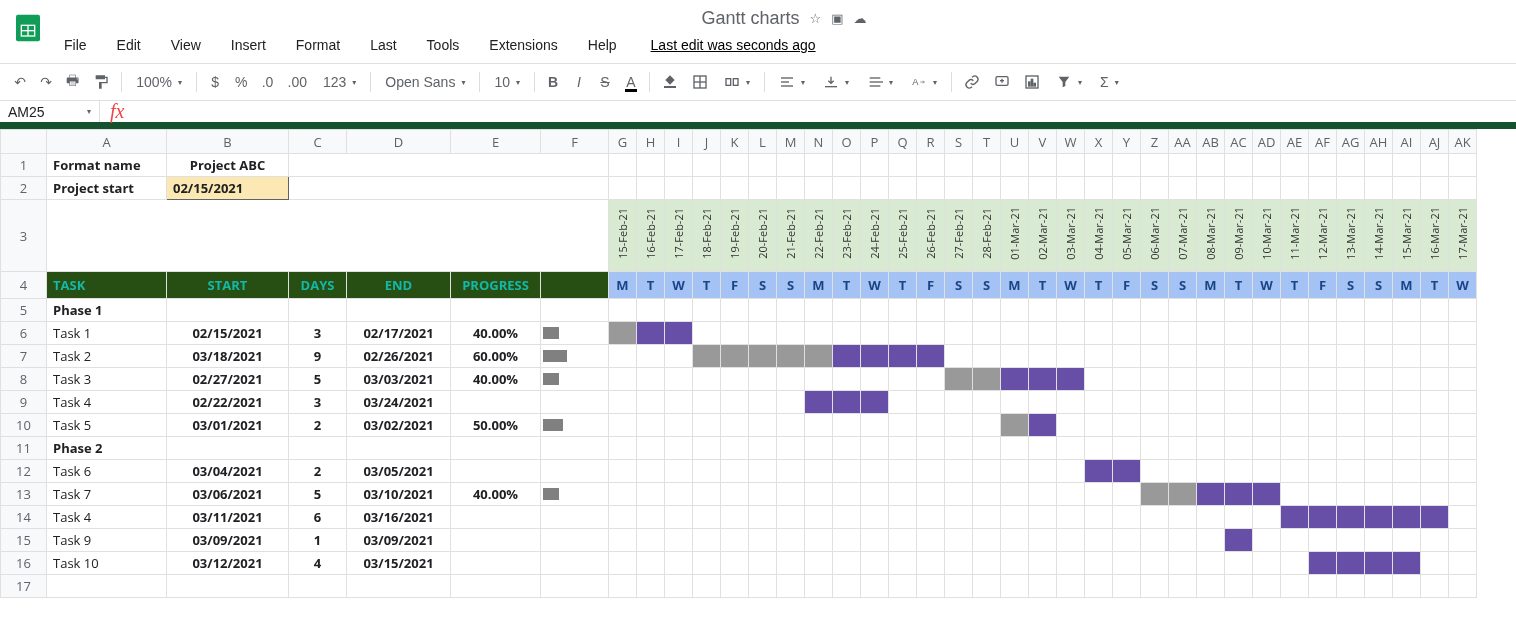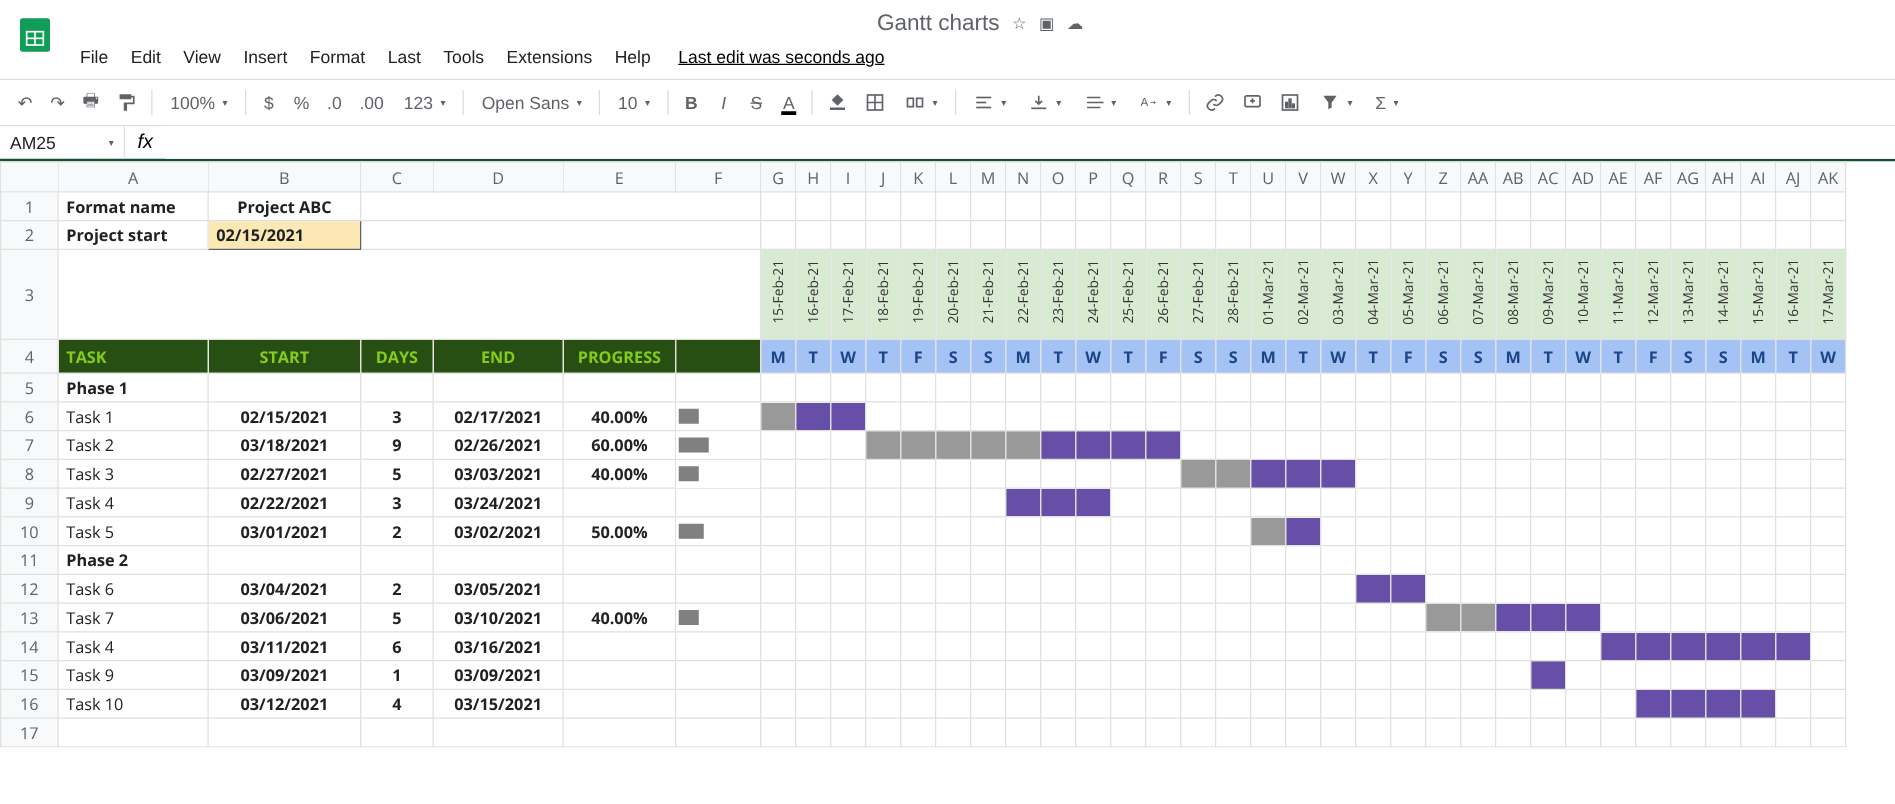--- a/index.html
+++ b/index.html
@@ -7,38 +7,38 @@
   
   
   .header { padding: 8px 8px 0 8px; display: flex; align-items: flex-start; }
   .logo { width: 40px; height: 40px; margin-right: 8px; display:flex; align-items:center; justify-content:center;}
   .logo svg { width: 32px; height: 32px; }
   .title-area { flex: 1; }
   .title-row { display: flex; align-items: center; gap: 10px; padding-left: 4px; justify-content: center; }
   .doc-title { font-size: 18px; color: #5f6368; }
   .title-icons { display: flex; gap: 10px; color: #5f6368; }
   .title-icons span { cursor: pointer; }
-  .menu-bar { display: flex; gap: 2px; padding: 4px 0 6px 0; align-items: center; }
+  .menu-bar { display: flex; gap: 14px; padding: 4px 0 6px 0; align-items: center; }
   .menu-item { padding: 4px 8px; font-size: 14px; color: #202124; cursor: pointer; border-radius: 4px; }
   .last-edit { font-size: 14px; color: #000000; text-decoration: underline; margin-left: 12px; cursor: pointer; }
   
   
   .toolbar { border-top: 1px solid #e0e0e0; border-bottom: 1px solid #e0e0e0; padding: 4px 8px; display: flex; align-items: center; gap: 2px; height: 38px; }
   .tb-btn { padding: 4px 6px; cursor: pointer; color: #5f6368; border-radius: 2px; display: inline-flex; align-items: center; justify-content: center; min-width: 24px; height: 26px; font-size: 14px;}
   .tb-sep { width: 1px; height: 20px; background: #dadce0; margin: 0 4px; }
   .tb-drop { padding: 4px 8px; cursor: pointer; color: #5f6368; display: inline-flex; align-items: center; gap: 6px; border-radius: 2px; font-size: 14px; height: 26px;}
   .tb-drop::after { content: "▾"; font-size: 8px; color: #5f6368; }
   .text-color { position: relative; }
   .text-color::after { content:""; position:absolute; bottom:3px; left:6px; right:6px; height:3px; background:#000; }
   
   
-  .formula-bar { display: flex; align-items: center; border-bottom: 2px solid #14532d; height: 28px; }
+  .formula-bar { display: flex; align-items: center; border-bottom: 7px solid #14532d; height: 28px; }
   .name-box { width: 100px; border-right: 1px solid #e0e0e0; padding: 0 8px; font-size: 14px; color: #202124; display:flex; align-items:center; justify-content:space-between; height:100%;}
   .name-box::after { content: "▾"; font-size: 8px; color: #5f6368; }
-  .fx-label { padding: 0 10px; font-style: italic; color: #000000; font-family: Liberation Sans, sans-serif; font-size: 16px;}
+  .fx-label { padding: 0 10px; font-style: italic; color: #ef4444; font-family: Liberation Serif, serif; font-size: 20px;}
   .fx-input { flex: 1; border: none; outline: none; height: 100%; padding: 0 4px; font-size: 14px; background: #fff;}
   
   
   .grid-wrap { overflow: auto; position: relative; }
   table.grid { border-collapse: collapse; table-layout: fixed; }
   table.grid th, table.grid td { border: 1px solid #e0e0e0; font-size: 13px; font-family: "Open Sans", Arial, sans-serif; white-space: nowrap; overflow: hidden; }
   
   
   .col-hdr th { background: #f8f9fa; color: #5f6368; font-weight: normal; text-align: center; height: 24px; font-size: 11px; position: relative;}
   .col-hdr .corner { width: 46px; background: #f8f9fa; }
@@ -54,21 +54,21 @@
   td.bold { font-weight: bold; }
   
   
   .hl-yellow { background: #fce8b2 !important; border: 1px solid #5f6368 !important; font-weight: bold; text-align: center;}
   
   
   .date-cell { background: #d9ead3; text-align: center; vertical-align: middle; height: 72px; }
   .date-cell span { writing-mode: vertical-rl; transform: rotate(180deg); font-size: 11px; color: #333; display: inline-block; }
   
   
-  .table-hdr td { background: #274e13; color: #84cc16; font-weight: bold; padding: 4px 6px; }
+  .table-hdr td { background: #274e13; color: #14b8a6; font-weight: bold; padding: 4px 6px; }
   .dow-cell { background: #a4c2f4 !important; color: #1c4587 !important; text-align: center; font-weight: bold; }
   
   
   .gantt-gray { background: #999999 !important; }
   .gantt-purple { background: #674ea7 !important; }
   .gantt-blank { background: #fff; }
   
   
   .spark { position: relative; padding:0 !important;}
   .spark .bar { position:absolute; left:2px; top:50%; transform:translateY(-50%); height: 12px; background: #808080; }

